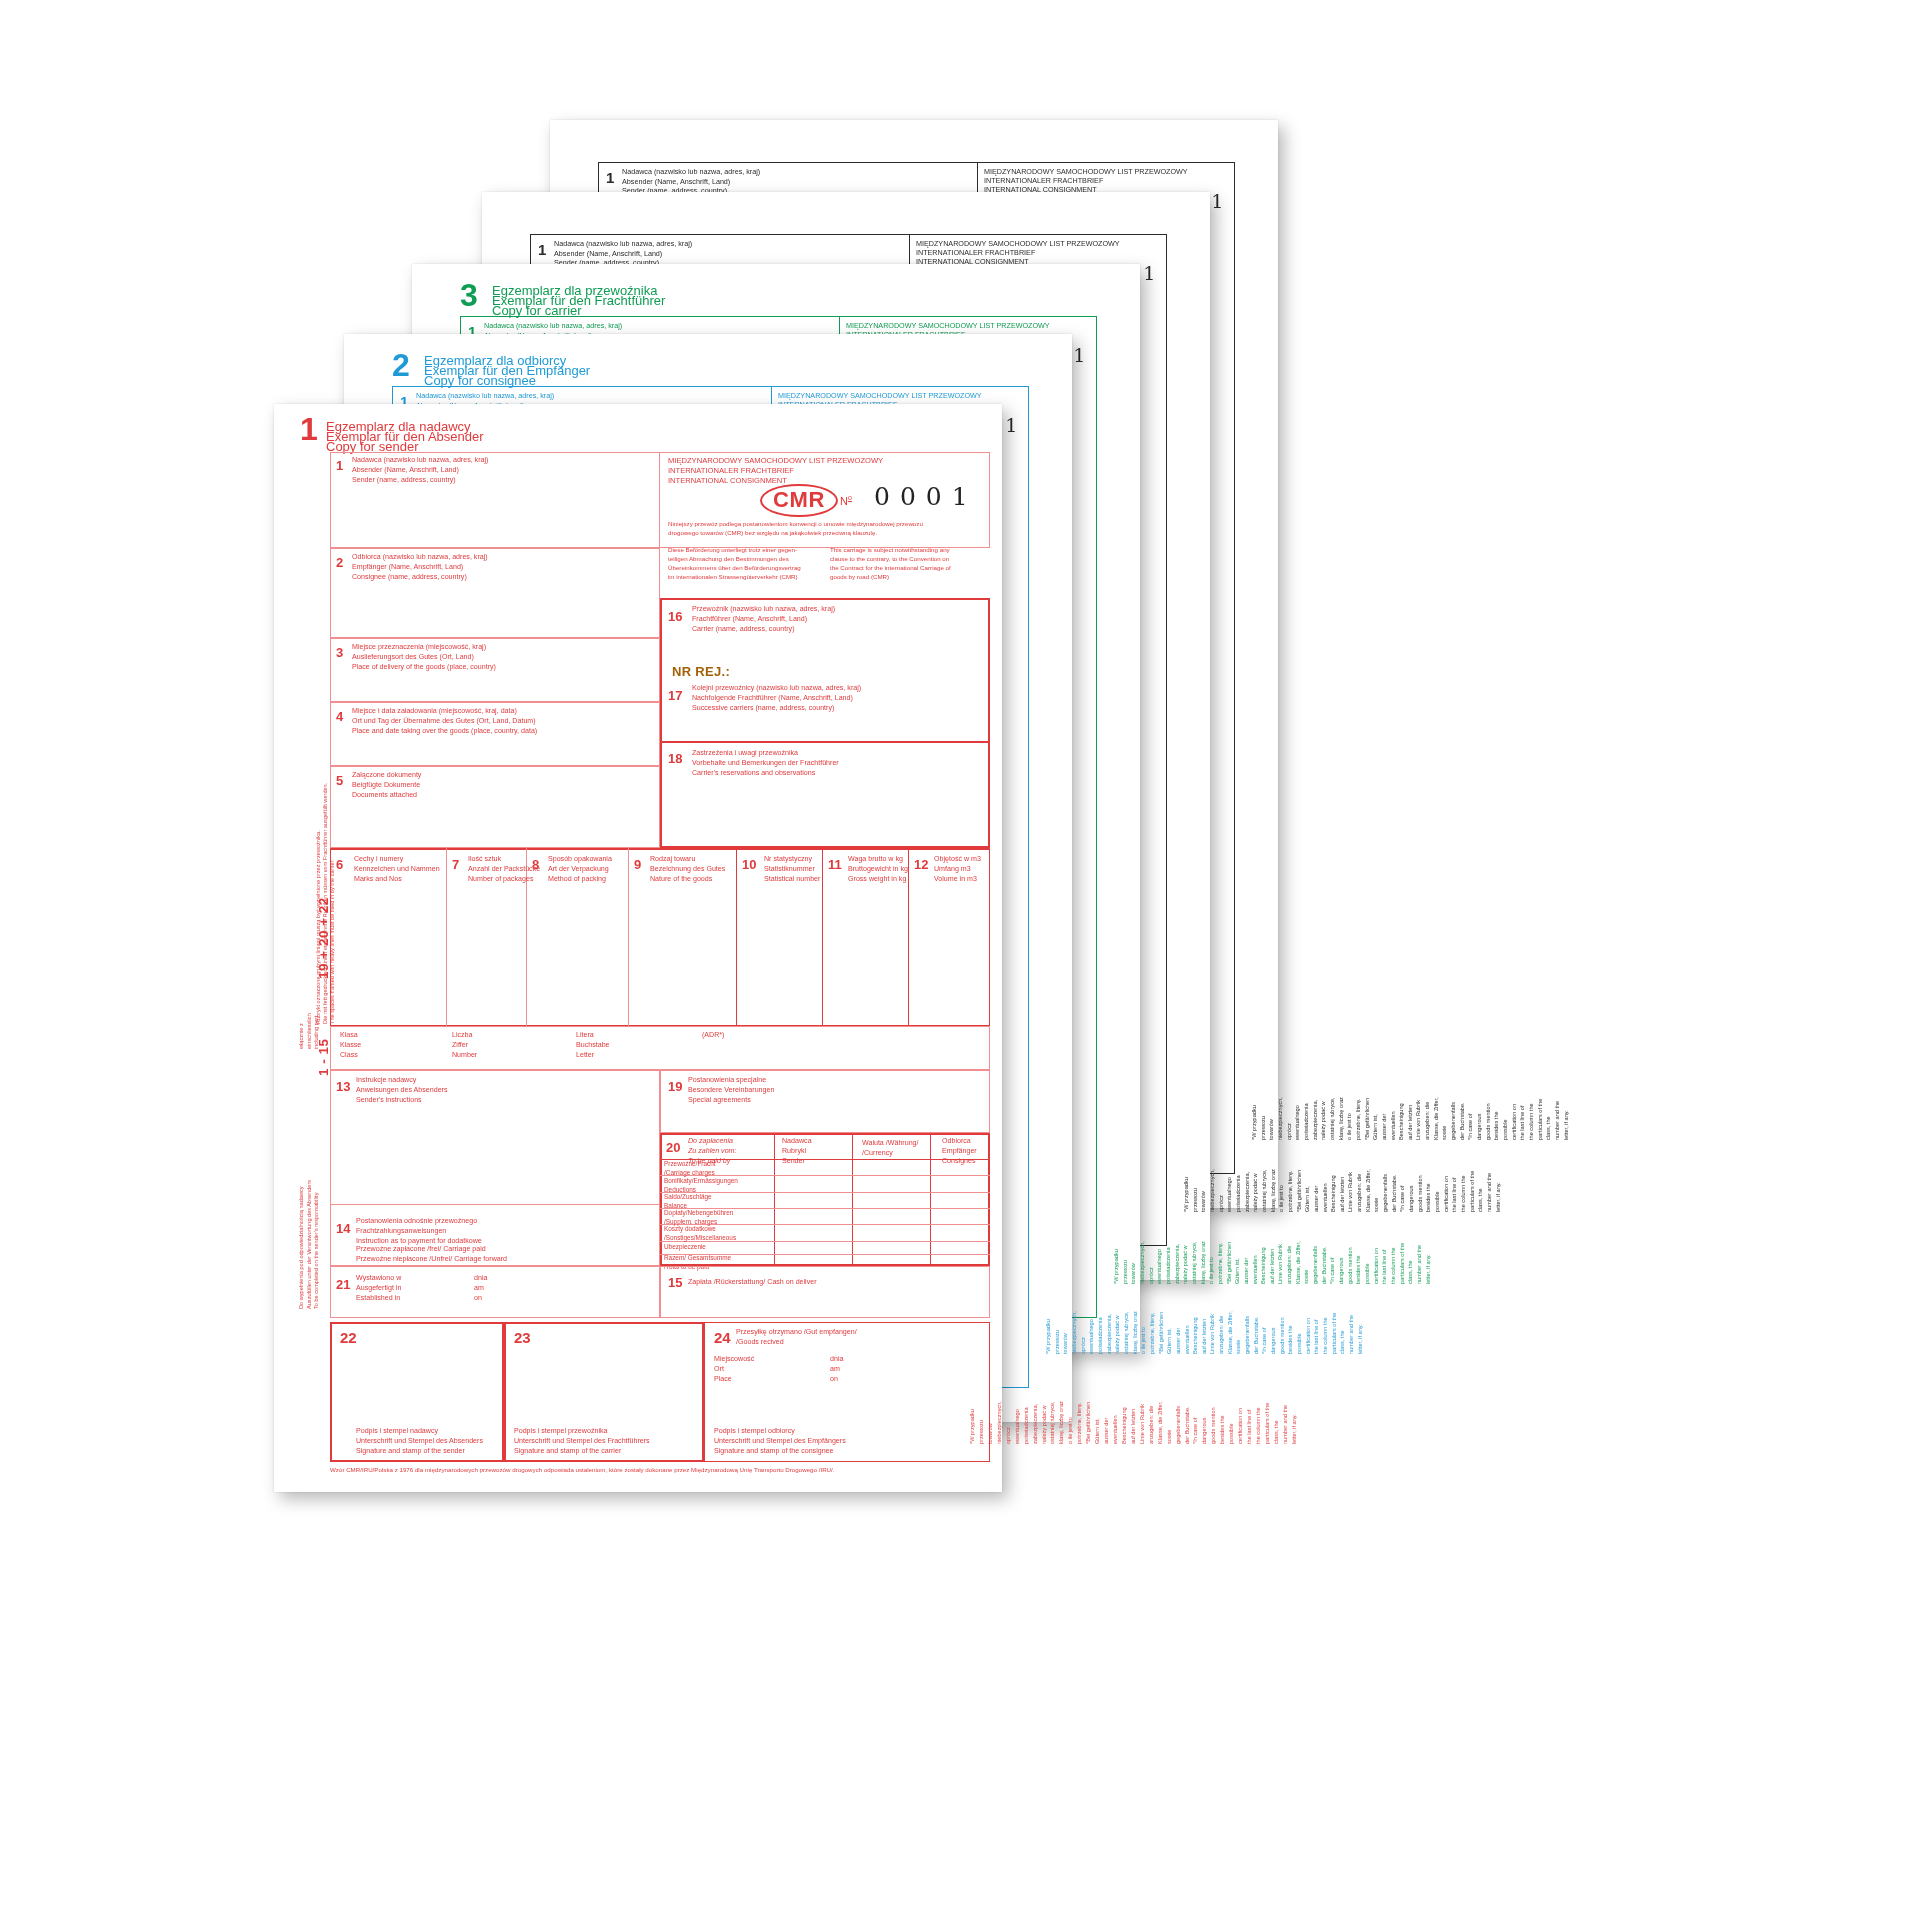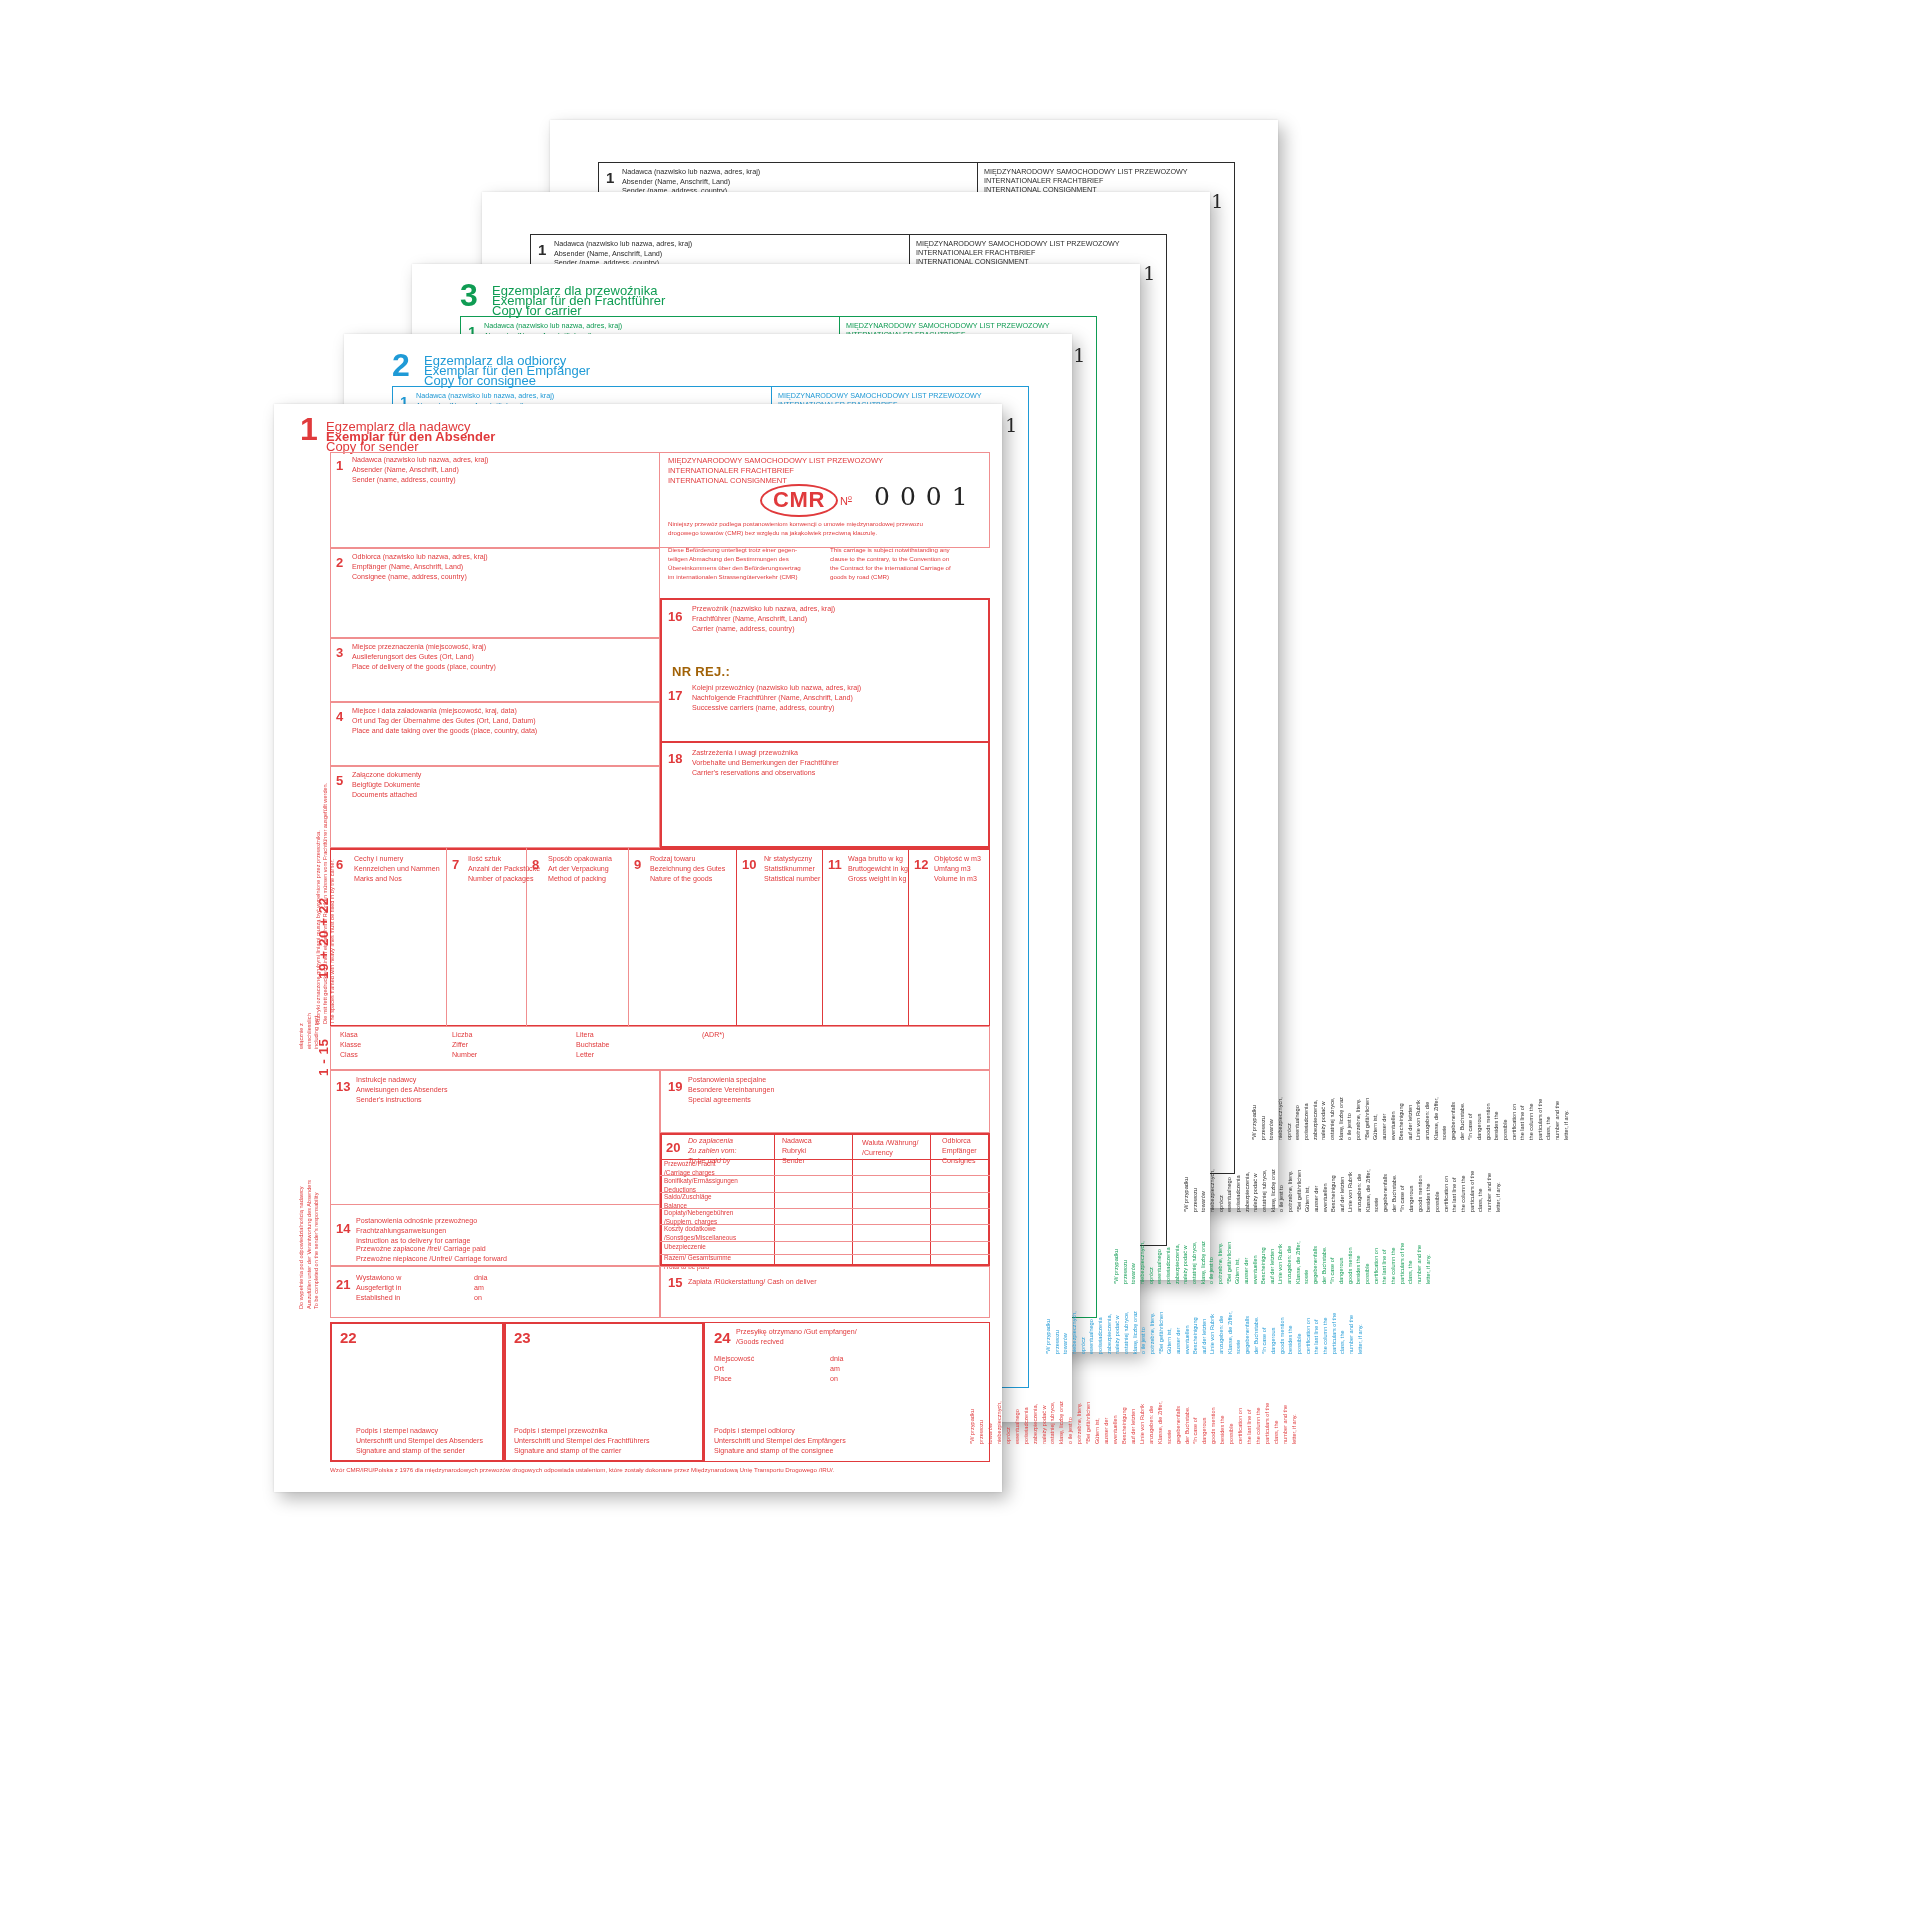--- a/index.html
+++ b/index.html
@@ -137,21 +137,21 @@
     <div class="mini-digits" style="left:604px;top:80px;">0001</div>
     <div class="vtext" style="left:700px;top:1020px;color:#1f9ad6;white-space:pre-line;">*W przypadku przewozu towarów niebezpiecznych, oprócz ewentualnego poświadczenia zabezpieczenia, należy podać w ostatniej rubryce, klasę, liczbę oraz o ile jest to potrzebne, literę.
 *Bei gefährlichen Gütern ist, ausser der eventuellen Bescheinigung auf der letzten Linie von Rubrik anzugeben: die Klasse, die Ziffer, sowie gegebenenfalls der Buchstabe.
 *In case of dangerous goods mention besides the possible certification on the last line of the column the particulars of the class, the number and the letter, if any.</div>
   </div>
 
   <div class="sheet" id="front">
 
     <div class="copy-big" style="left:26px;top:12px;color:#e03a3c;">1</div>
     <div class="copy-txt" style="left:52px;top:14px;color:#e03a3c;">Egzemplarz dla nadawcy</div>
-    <div class="copy-txt" style="left:52px;top:24px;color:#e03a3c;font-weight:bold;">Exemplar für den Absender</div>
+    <div class="copy-txt" style="left:52px;top:24px;color:#e03a3c;">Exemplar für den Absender</div>
     <div class="copy-txt" style="left:52px;top:34px;color:#e03a3c;">Copy for sender</div>
 
     <div class="rot t5" style="left:40px;top:620px;">Rubryki oznaczone grubymi liniami muszą być wypełnione przez przewoźnika.</div>
     <div class="rot t5" style="left:47px;top:620px;">Die mit fett gedruckten Linien eingerahmte Rubriken müssen vom Frachtführer ausgefüllt werden.</div>
     <div class="rot t5" style="left:54px;top:620px;">The spaces framed with heavy lines must be filled in by the carrier.</div>
 
     <div class="rot big" style="left:42px;top:575px;">19 + 20 + 22</div>
     <div class="rot t5" style="left:24px;top:645px;white-space:pre;line-height:1.35;">włącznie z
 einschliesslich
 including part</div>
@@ -351,21 +351,21 @@
     </div>
     <div style="position:absolute;left:386px;top:850px;width:330px;height:12px;">
       <div class="lbl" style="left:4px;top:-1px;font-size:6.4px;">Razem/ Gesamtsumme
 /Total to be paid</div>
     </div>
 
     <div class="fbox b-thin" style="left:56px;top:800px;width:330px;height:62px;"></div>
     <div class="num" style="left:62px;top:818px;">14</div>
     <div class="lbl" style="left:82px;top:812px;">Postanowienia odnośnie przewoźnego
 Frachtzahlungsanweisungen
-Instruction as to delivery for carriage</div>
+Instruction as to payment for dodatkowe</div>
     <div class="lbl" style="left:82px;top:840px;">Przewoźne zapłacone /frei/ Carriage paid
 Przewoźne niepłacone /Unfrei/ Carriage forward</div>
 
     <div class="fbox b-thin" style="left:56px;top:862px;width:330px;height:52px;"></div>
     <div class="num" style="left:62px;top:874px;">21</div>
     <div class="lbl" style="left:82px;top:869px;">Wystawiono w
 Ausgefertigt in
 Established in</div>
     <div class="lbl" style="left:200px;top:869px;">dnia
 am

